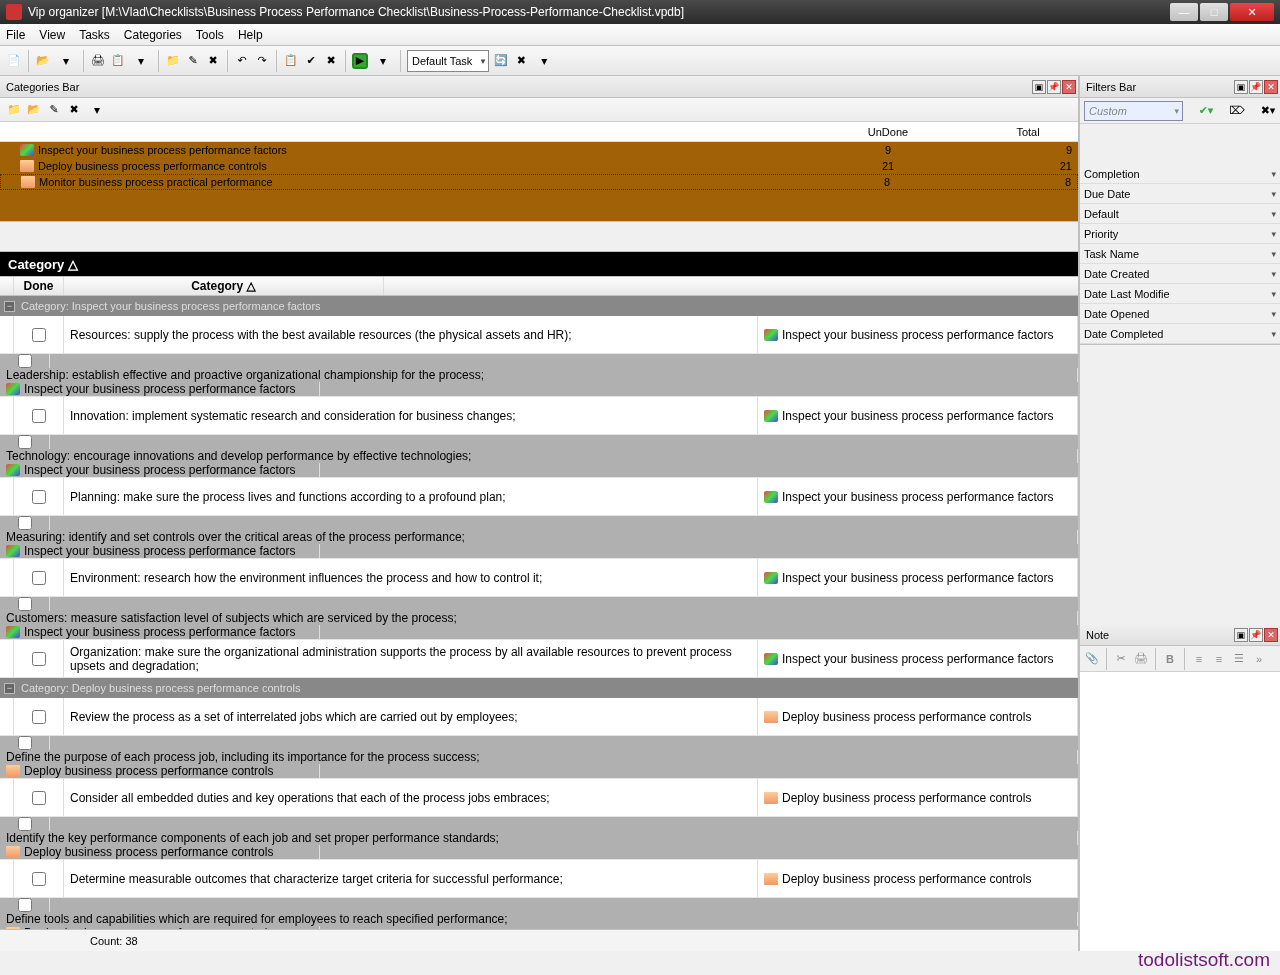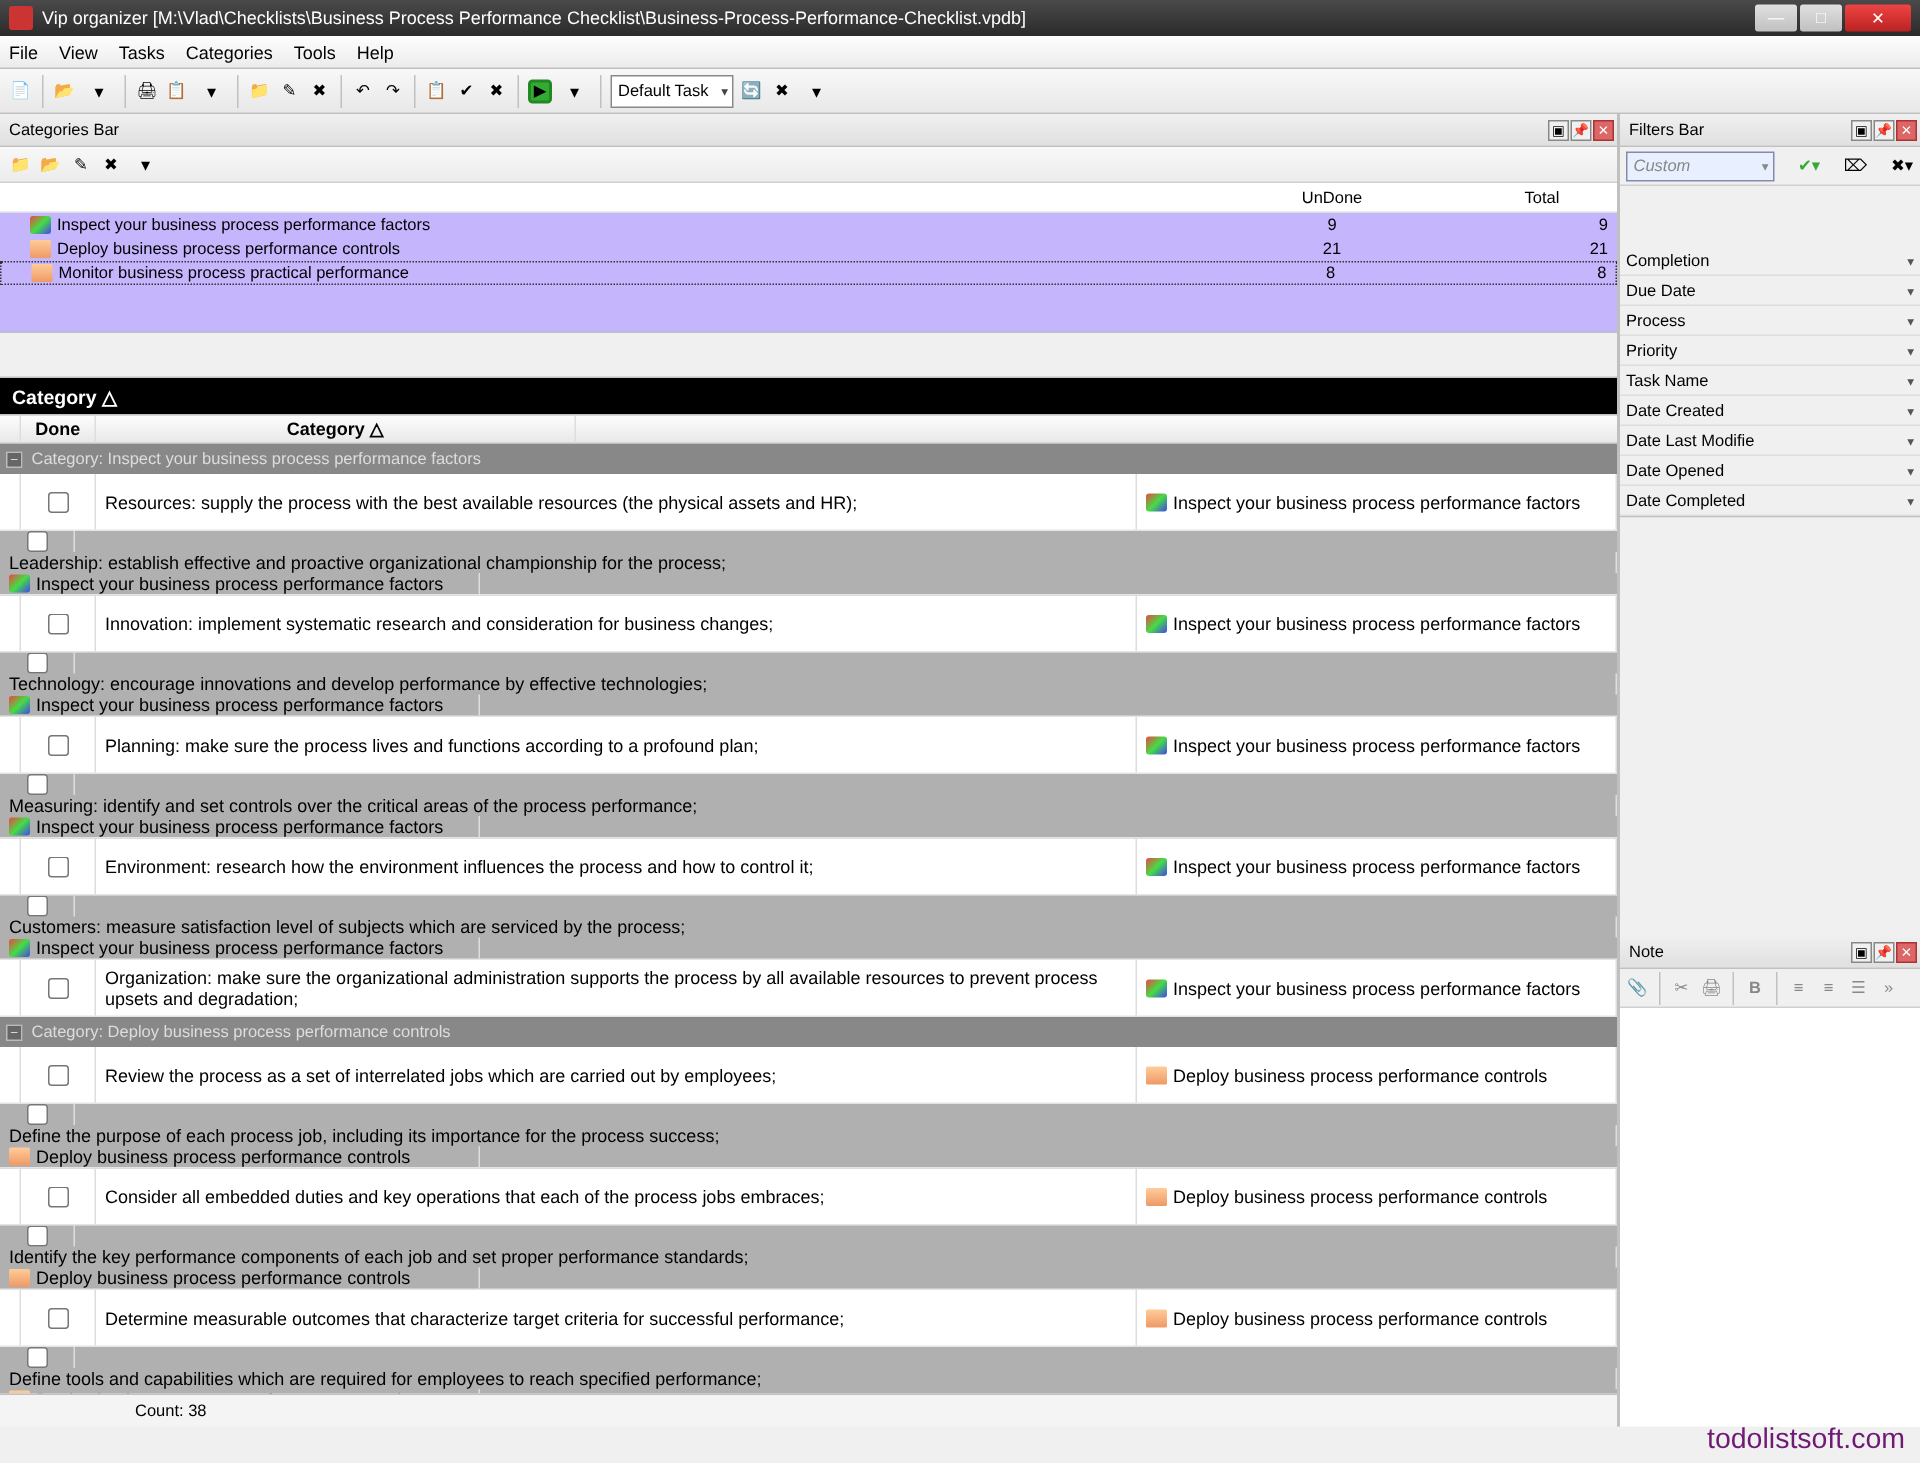--- a/index.html
+++ b/index.html
@@ -18,21 +18,21 @@
 .tb-combo { height: 22px; border: 1px solid #888; background: #fff; padding: 0 16px 0 4px; position: relative; font-size: 11px; display: flex; align-items: center; }
 .tb-combo::after { content: "▾"; position: absolute; right: 3px; font-size: 9px; color: #444; }
 .main { display: flex; height: calc(100% - 76px - 24px); }
 .left { flex: 1; display: flex; flex-direction: column; border-right: 2px solid #c0c0c0; }
 .right { width: 200px; display: flex; flex-direction: column; }
 .panel-hdr { height: 22px; background: linear-gradient(#f0f0f0,#e0e0e0); border-bottom: 1px solid #c0c0c0; display: flex; align-items: center; padding: 0 6px; font-size: 11px; position: relative; }
 .panel-hdr .pbtns { position: absolute; right: 2px; display: flex; gap: 1px; }
 .panel-hdr .pbtns div { width: 14px; height: 14px; border: 1px solid #888; font-size: 9px; display:flex; align-items:center; justify-content:center; background:#f0f0f0;}
 .panel-hdr .pbtns .xb { background: #d66; color:#fff; border-color:#a33;}
 .cat-toolbar { height: 24px; background: linear-gradient(#f8f8f8,#ececec); border-bottom: 1px solid #d0d0d0; display: flex; align-items: center; padding: 0 6px; gap: 4px;}
-.cat-tree { background: #c4b5fd; height: 100px; border-bottom: 1px solid #c0c0c0; overflow: auto; font-size: 11px;}
+.cat-tree { background: #a16207; height: 100px; border-bottom: 1px solid #c0c0c0; overflow: auto; font-size: 11px;}
 .cat-tree-hdr { display: flex; background: #fff; border-bottom: 1px solid #ddd; height: 20px; align-items: center;}
 .cat-tree-hdr .c1 { flex: 1; }
 .cat-tree-hdr .c2 { width: 180px; text-align: center; }
 .cat-tree-hdr .c3 { width: 100px; text-align: center; }
 .cat-row { display: flex; height: 16px; align-items: center; padding-left: 20px;}
 .cat-row.sel { border: 1px dotted #333; }
 .cat-row .c1 { flex: 1; display: flex; align-items: center; gap: 4px;}
 .cat-row .c2 { width: 180px; text-align: center; }
 .cat-row .c3 { width: 100px; text-align: right; padding-right: 6px;}
 .cat-ico { width: 14px; height: 12px; background: linear-gradient(135deg,#e44,#4d4,#44e); border-radius: 2px; display:inline-block;}
@@ -315,21 +315,21 @@
     </div>
     <div class="filter-tb">
       <div class="filter-combo">Custom</div>
       <div class="tb-btn ico-s" style="color:#3a3;">✔▾</div>
       <div class="tb-btn ico-s">⌦</div>
       <div class="tb-btn ico-s">✖▾</div>
     </div>
     <div id="filter-list" style="border-bottom:1px solid #c0c0c0;margin-top:40px;">
         <div class="filter-row">Completion</div>
         <div class="filter-row">Due Date</div>
-        <div class="filter-row">Process</div>
+        <div class="filter-row">Default</div>
         <div class="filter-row">Priority</div>
         <div class="filter-row">Task Name</div>
         <div class="filter-row">Date Created</div>
         <div class="filter-row">Date Last Modifie</div>
         <div class="filter-row">Date Opened</div>
         <div class="filter-row">Date Completed</div>
       </div>
     <div style="flex:1; background:#f0f0f0;"></div>
     <div class="panel-hdr">
       <span>Note</span>

